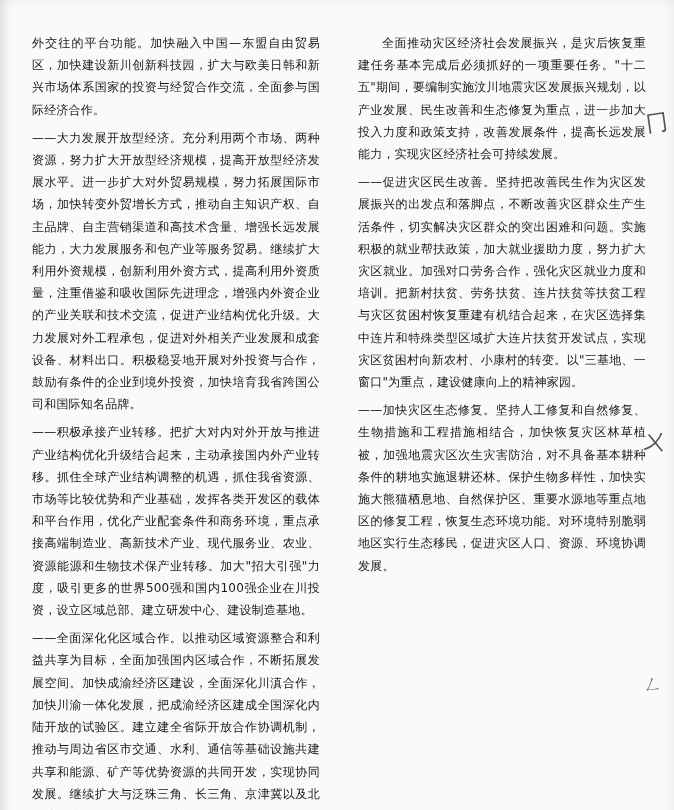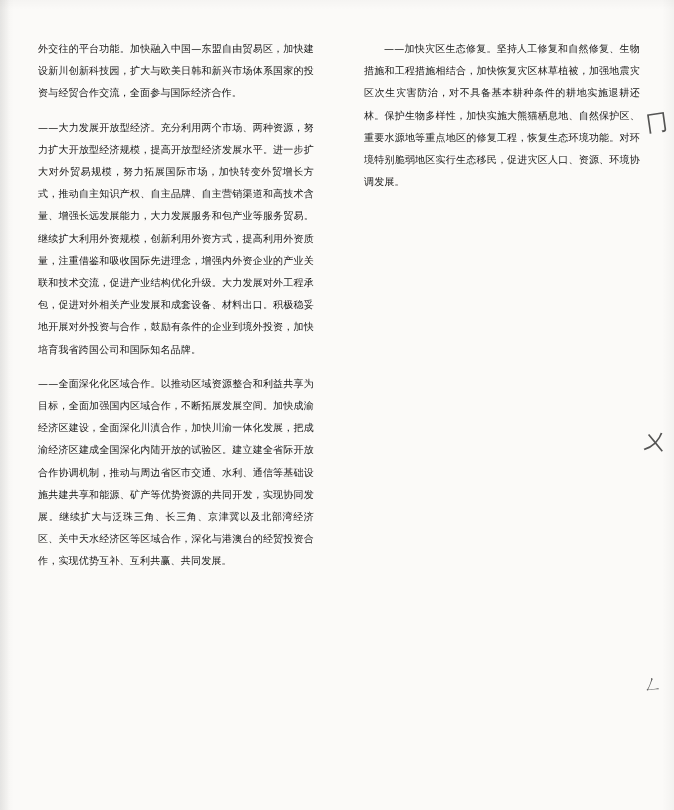--- a/index.html
+++ b/index.html
@@ -38,22 +38,22 @@
     right: 22px;
     bottom: 22px;
     display: flex;
     gap: 26px;
   }
   .col {
     flex: 1 1 0;
     min-width: 0;
   }
   p.para {
-    margin: 12px;
-    font-size: 10px;
+    margin: 6px;
+    font-size: 12px;
     line-height: 22.2px;
     text-align: justify;
     text-justify: inter-ideograph;
     letter-spacing: 0.2px;
     text-indent: 2em;
     color: #171717;
   }
   p.para.noindent {
     text-indent: 0;
   }
@@ -85,24 +85,27 @@
 <body>
 
 <div class="page">
   <div class="edge-shadow"></div>
 
   <div class="columns">
 
     <div class="col col-left">
       <p class="para noindent">外交往的平台功能。加快融入中国—东盟自由贸易区，加快建设新川创新科技园，扩大与欧美日韩和新兴市场体系国家的投资与经贸合作交流，全面参与国际经济合作。</p>
       <p class="para noindent">——大力发展开放型经济。充分利用两个市场、两种资源，努力扩大开放型经济规模，提高开放型经济发展水平。进一步扩大对外贸易规模，努力拓展国际市场，加快转变外贸增长方式，推动自主知识产权、自主品牌、自主营销渠道和高技术含量、增强长远发展能力，大力发展服务和包产业等服务贸易。继续扩大利用外资规模，创新利用外资方式，提高利用外资质量，注重借鉴和吸收国际先进理念，增强内外资企业的产业关联和技术交流，促进产业结构优化升级。大力发展对外工程承包，促进对外相关产业发展和成套设备、材料出口。积极稳妥地开展对外投资与合作，鼓励有条件的企业到境外投资，加快培育我省跨国公司和国际知名品牌。</p>
+      <p class="para noindent">——积极承接产业转移。把扩大对内对外开放与推进产业结构优化升级结合起来，主动承接国内外产业转移。抓住全球产业结构调整的机遇，抓住我省资源、市场等比较优势和产业基础，发挥各类开发区的载体和平台作用，优化产业配套条件和商务环境，重点承接高端制造业、高新技术产业、现代服务业、农业、资源能源和生物技术保产业转移。加大"招大引强"力度，吸引更多的世界500强和国内100强企业在川投资，设立区域总部、建立研发中心、建设制造基地。</p>
       <p class="para noindent">——全面深化化区域合作。以推动区域资源整合和利益共享为目标，全面加强国内区域合作，不断拓展发展空间。加快成渝经济区建设，全面深化川滇合作，加快川渝一体化发展，把成渝经济区建成全国深化内陆开放的试验区。建立建全省际开放合作协调机制，推动与周边省区市交通、水利、通信等基础设施共建共享和能源、矿产等优势资源的共同开发，实现协同发展。继续扩大与泛珠三角、长三角、京津冀以及北部湾经济区、关中天水经济区等区域合作，深化与港澳台的经贸投资合作，实现优势互补、互利共赢、共同发展。</p>
     </div>
 
     <div class="col col-right">
+      <p class="para">全面推动灾区经济社会发展振兴，是灾后恢复重建任务基本完成后必须抓好的一项重要任务。"十二五"期间，要编制实施汶川地震灾区发展振兴规划，以产业发展、民生改善和生态修复为重点，进一步加大投入力度和政策支持，改善发展条件，提高长远发展能力，实现灾区经济社会可持续发展。</p>
+      <p class="para noindent">——促进灾区民生改善。坚持把改善民生作为灾区发展振兴的出发点和落脚点，不断改善灾区群众生产生活条件，切实解决灾区群众的突出困难和问题。实施积极的就业帮扶政策，加大就业援助力度，努力扩大灾区就业。加强对口劳务合作，强化灾区就业力度和培训。把新村扶贫、劳务扶贫、连片扶贫等扶贫工程与灾区贫困村恢复重建有机结合起来，在灾区选择集中连片和特殊类型区域扩大连片扶贫开发试点，实现灾区贫困村向新农村、小康村的转变。以"三基地、一窗口"为重点，建设健康向上的精神家园。</p>
       <p class="para noindent">——加快灾区生态修复。坚持人工修复和自然修复、生物措施和工程措施相结合，加快恢复灾区林草植被，加强地震灾区次生灾害防治，对不具备基本耕种条件的耕地实施退耕还林。保护生物多样性，加快实施大熊猫栖息地、自然保护区、重要水源地等重点地区的修复工程，恢复生态环境功能。对环境特别脆弱地区实行生态移民，促进灾区人口、资源、环境协调发展。</p>
     </div>
 
   </div>
 
   <span class="mark m1">冂</span>
   <span class="mark m2">㐅</span>
   <span class="mark m3">ㄥ</span>
 </div>
 

